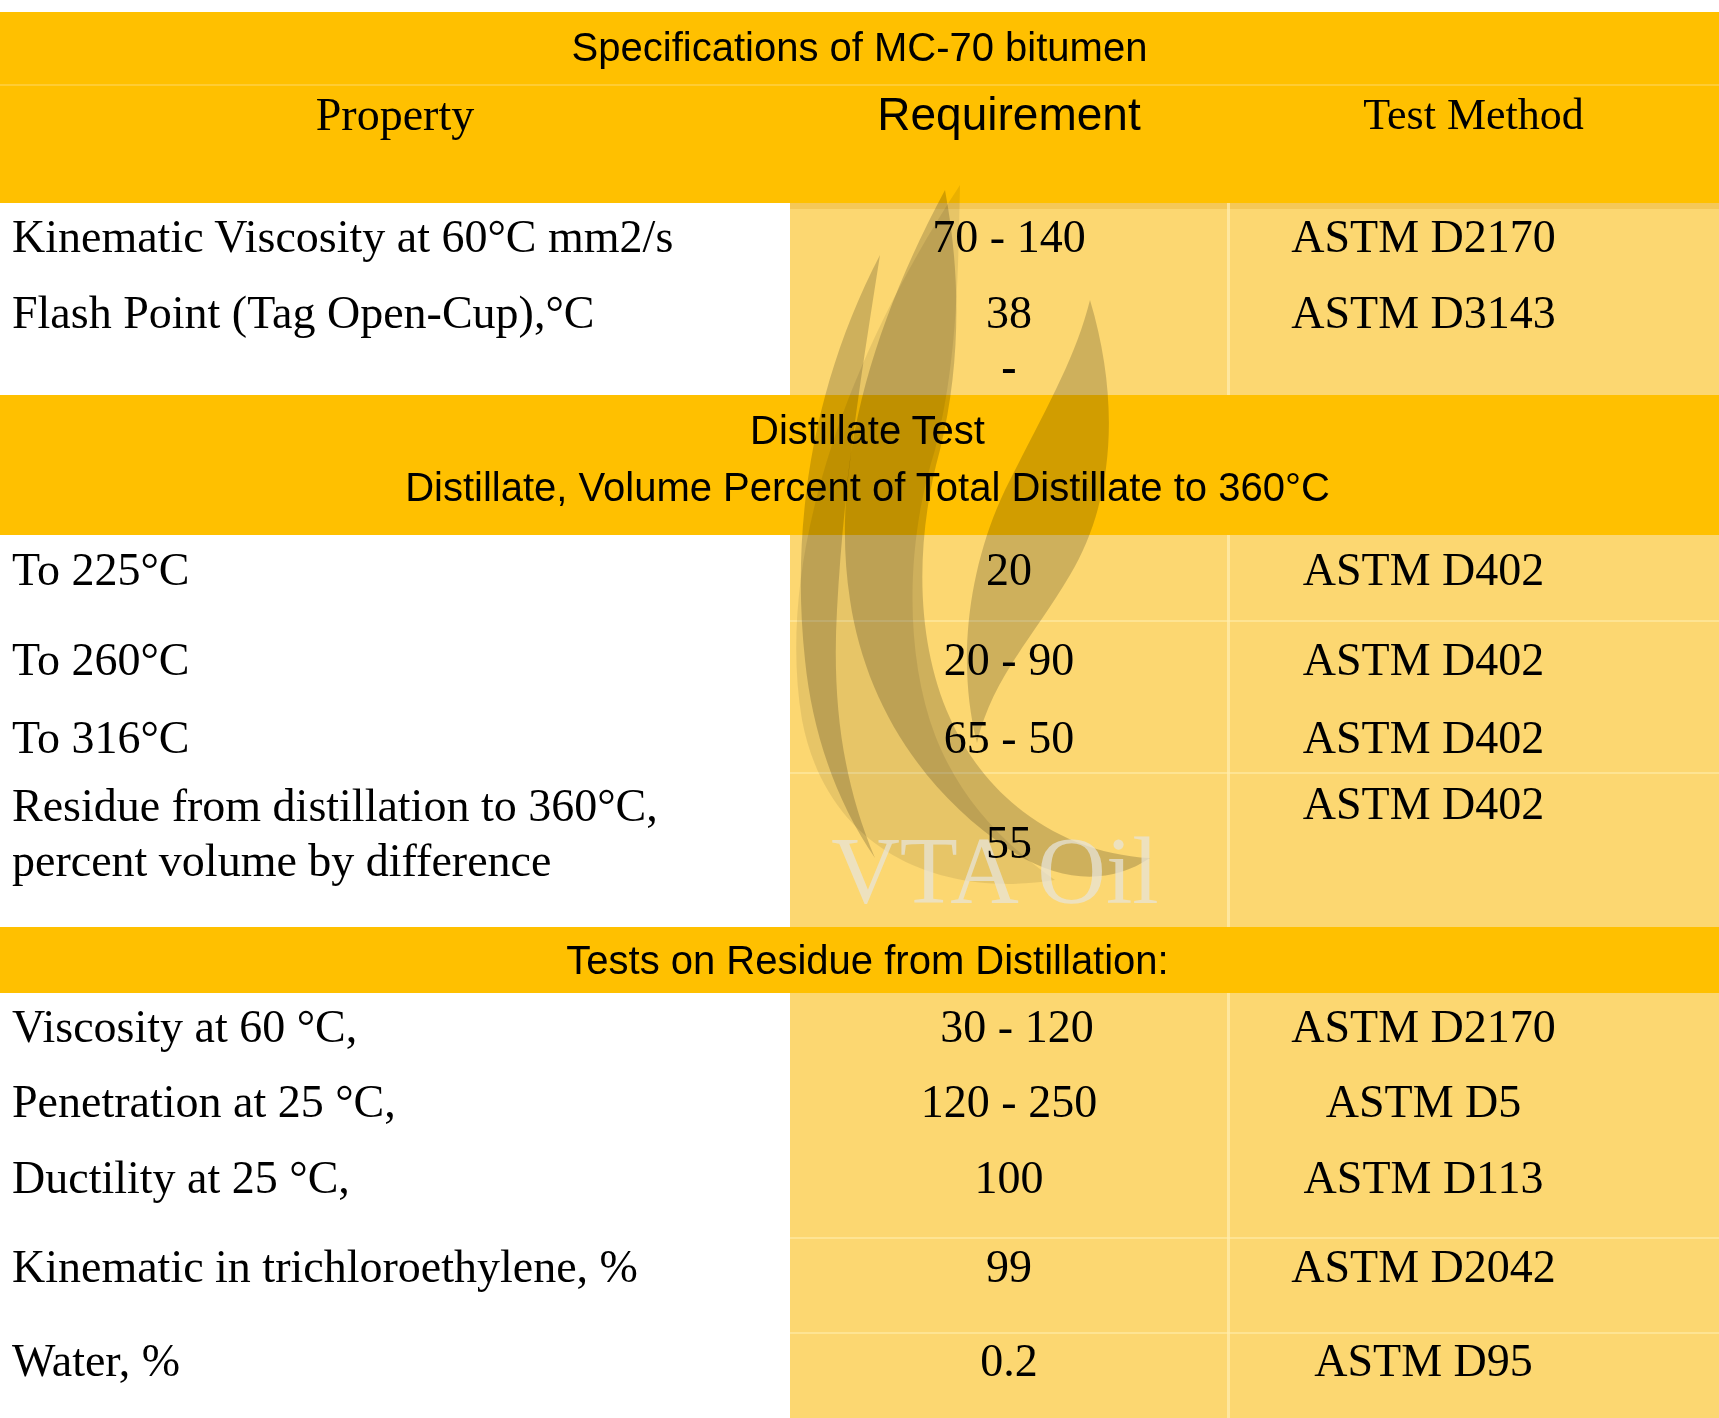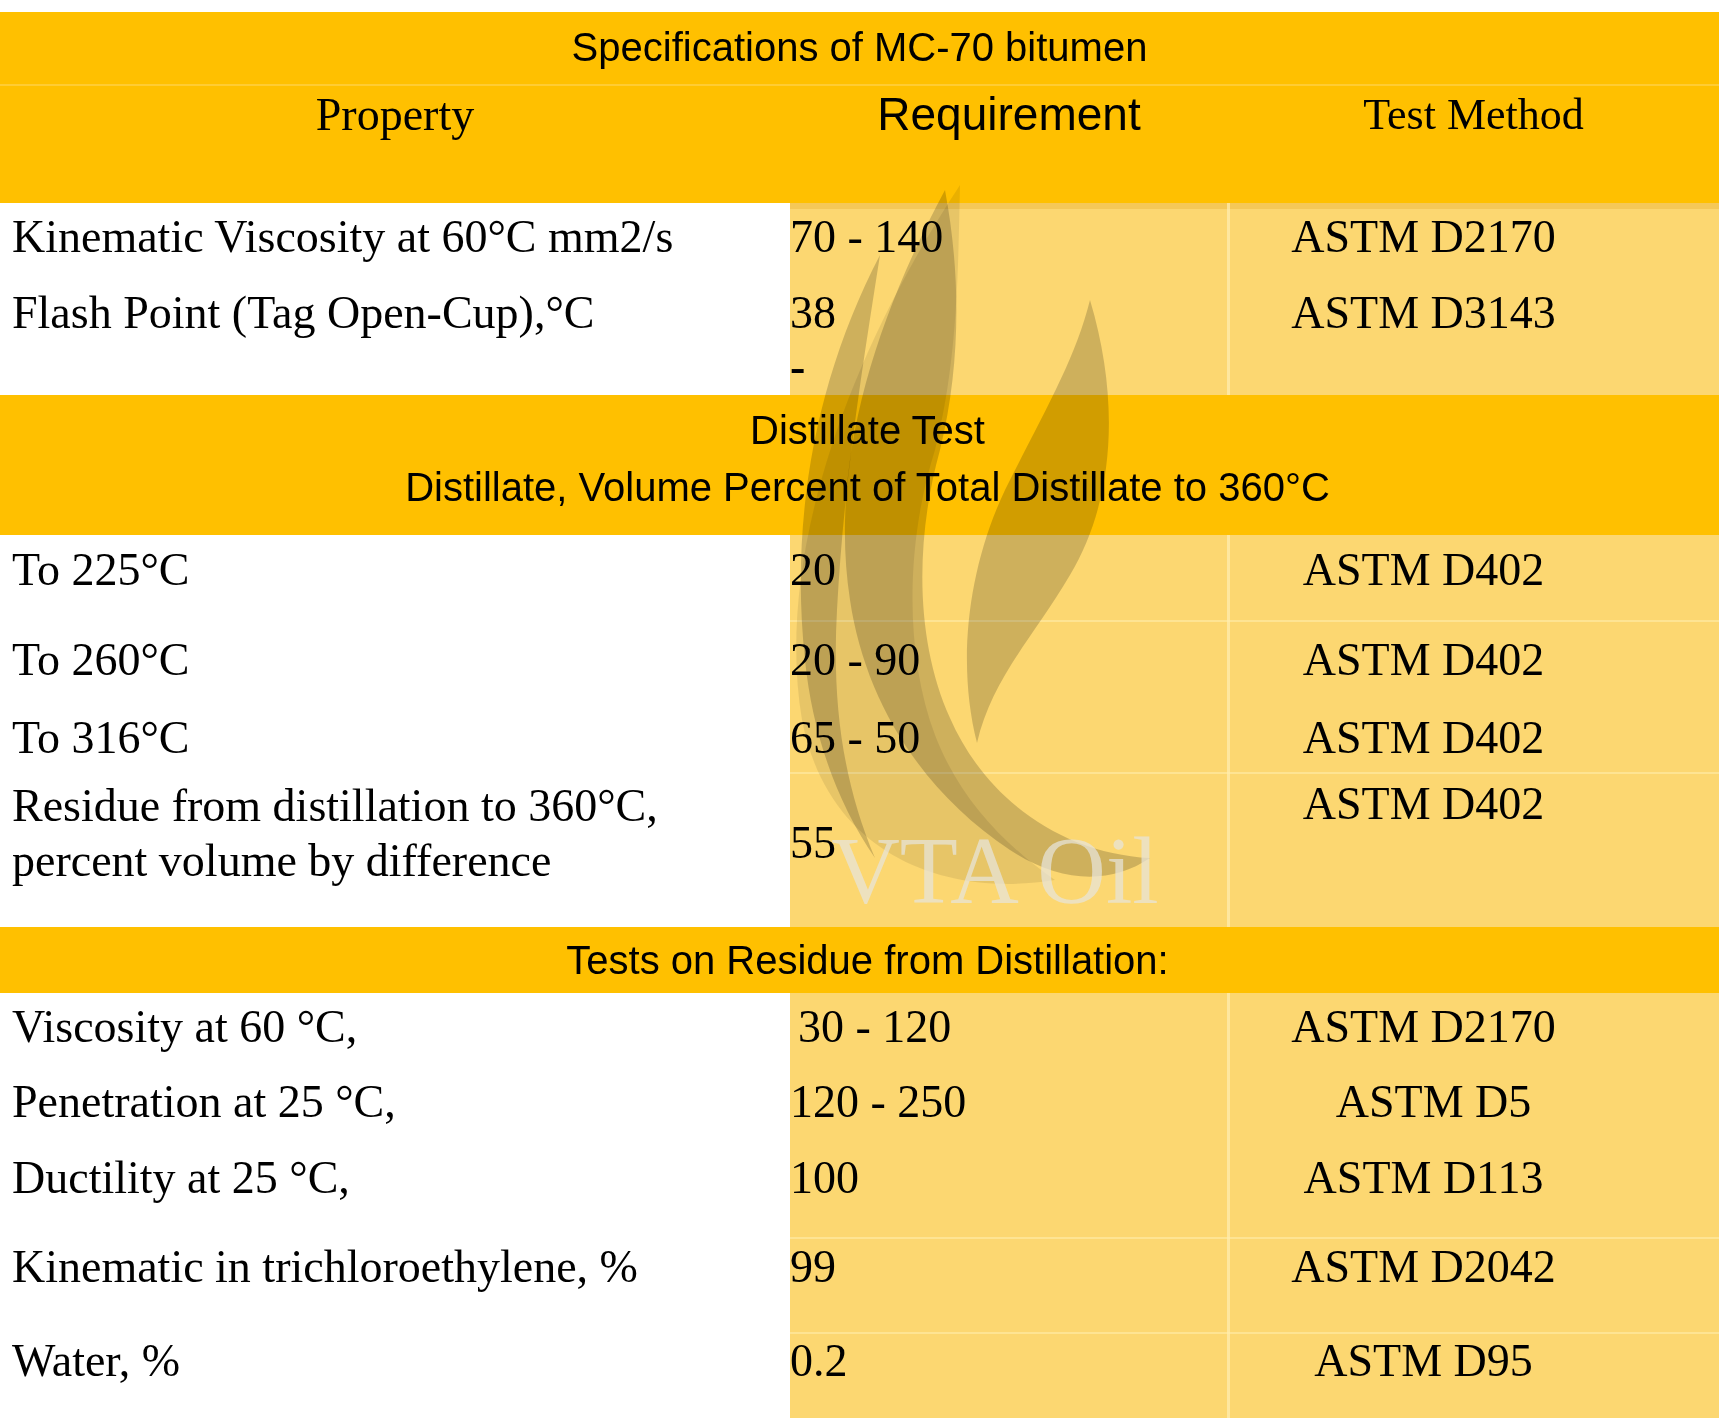--- a/index.html
+++ b/index.html
@@ -43,21 +43,21 @@
   .watermark{
     position:absolute;left:0;top:0;width:1719px;height:1418px;
     z-index:5;pointer-events:none;
   }
   
   .cell{
     position:absolute;transform:translateY(-50%);
     font-size:46px;line-height:1.1;z-index:6;white-space:nowrap;
   }
   .prop{left:12px;width:766px;text-align:left;}
-  .req{left:790px;width:438px;text-align:left;}
+  .req{left:790px;width:438px;text-align:center;}
   .test{left:1228px;width:391px;text-align:center;}
   .title-text{
     position:absolute;left:0;top:47px;width:1719px;text-align:center;
     transform:translateY(-50%);
     font-family:"Liberation Sans", sans-serif;font-size:40px;z-index:6;
   }
   .header-cell{
     position:absolute;top:114px;transform:translateY(-50%);
     text-align:center;font-size:46px;z-index:6;
   }
@@ -139,21 +139,21 @@
   <div class="cell test" style="top:804px;">ASTM D402</div>
 
   <div class="section-line" style="top:960px;">Tests on Residue from Distillation:</div>
 
   <div class="cell prop" style="top:1027px;">Viscosity at 60 °C,</div>
   <div class="cell req" style="top:1027px;padding-left:8px;">30 - 120</div>
   <div class="cell test" style="top:1027px;">ASTM D2170</div>
 
   <div class="cell prop" style="top:1102px;">Penetration at 25 °C,</div>
   <div class="cell req" style="top:1102px;">120 -  250</div>
-  <div class="cell test" style="top:1102px;padding-left:10px;">ASTM D5</div>
+  <div class="cell test" style="top:1102px;">ASTM D5</div>
 
   <div class="cell prop" style="top:1178px;">Ductility at 25 °C,</div>
   <div class="cell req" style="top:1178px;">100</div>
   <div class="cell test" style="top:1178px;">ASTM D113</div>
 
   <div class="cell prop" style="top:1267px;">Kinematic in trichloroethylene, %</div>
   <div class="cell req" style="top:1267px;">99</div>
   <div class="cell test" style="top:1267px;">ASTM D2042</div>
 
   <div class="cell prop" style="top:1361px;">Water, %</div>

